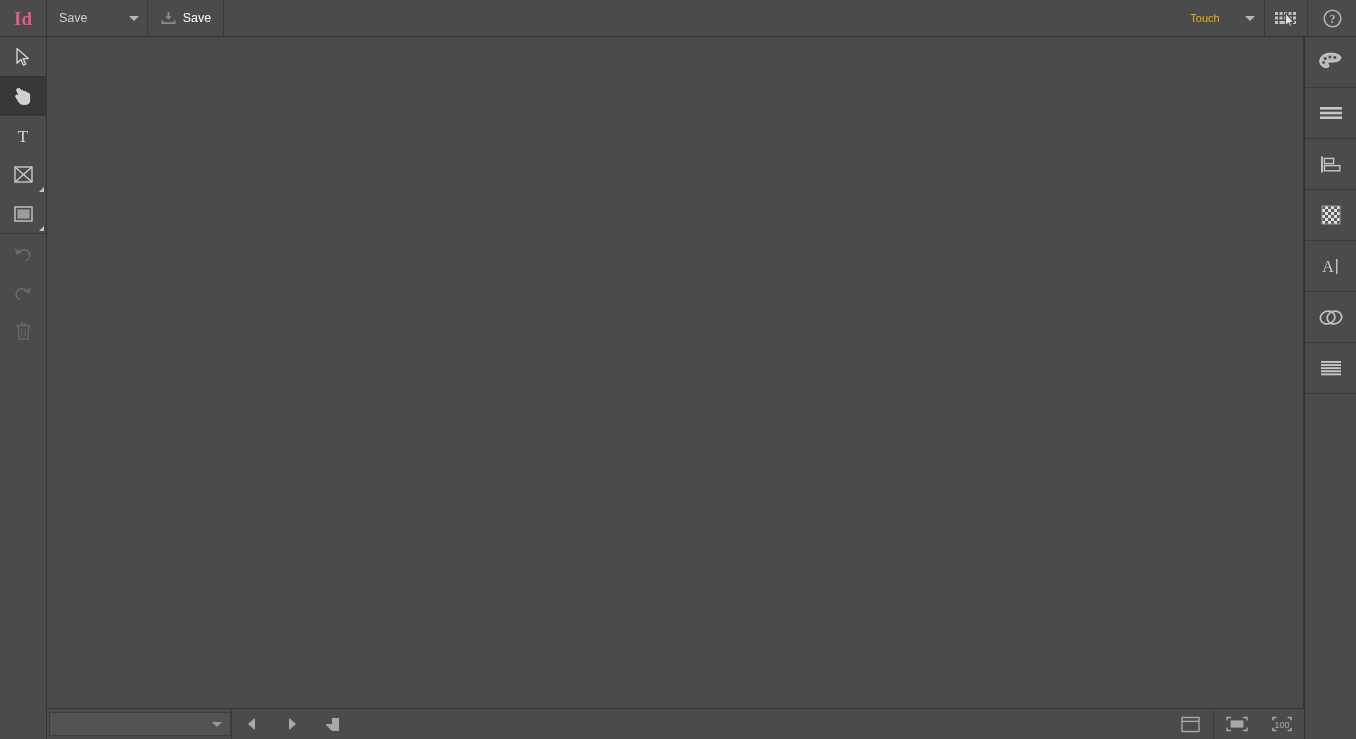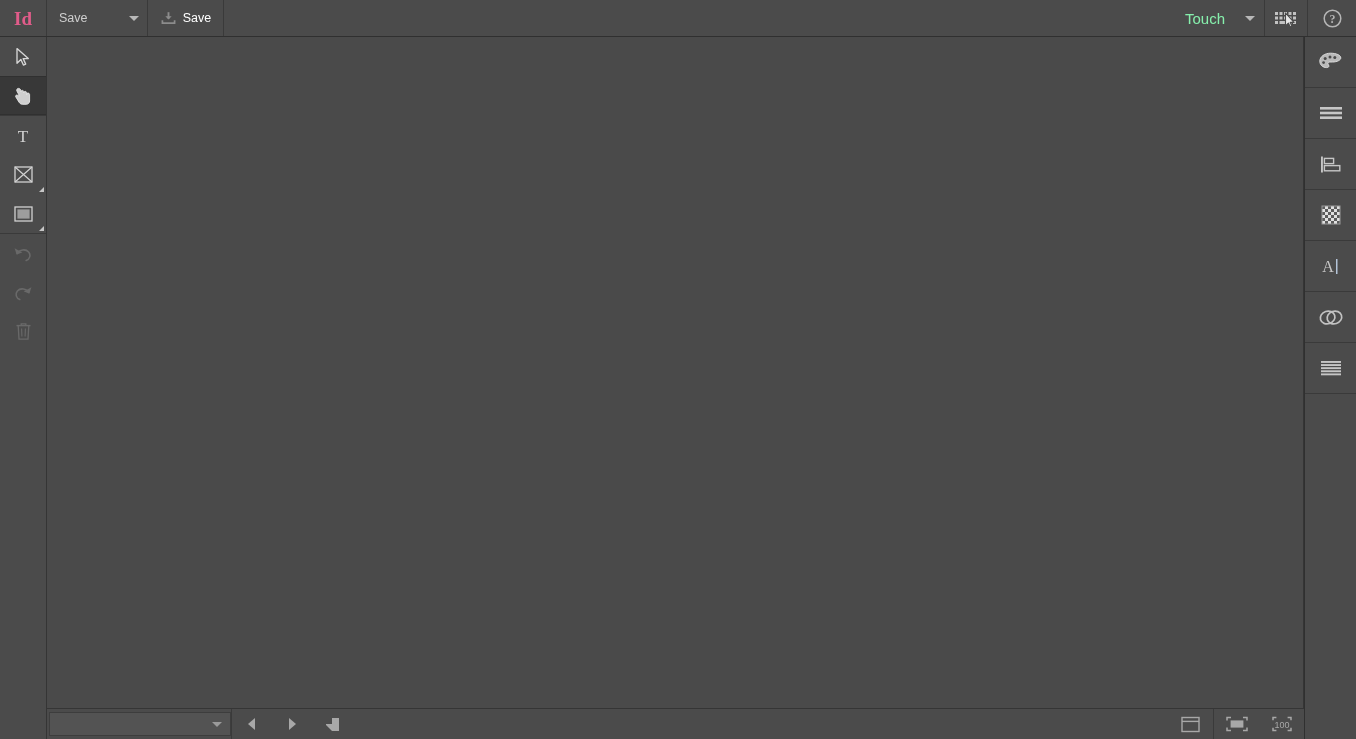--- a/index.html
+++ b/index.html
@@ -93,22 +93,22 @@
     color: #ffffff;
   }
 
   .hdr-spacer { flex: 1; }
 
   .touch-cell {
     width: 62px;
     justify-content: center;
   }
   .touch-label {
-    font-size: 15px;
-    color: #86efac;
+    font-size: 11px;
+    color: #eab308;
   }
   .touch-caret-cell { width: 28px; }
 
   .kbd-cell { width: 42px; }
   .help-cell { width: 48px; }
 
   
   .body-row {
     flex: 1;
     display: flex;

